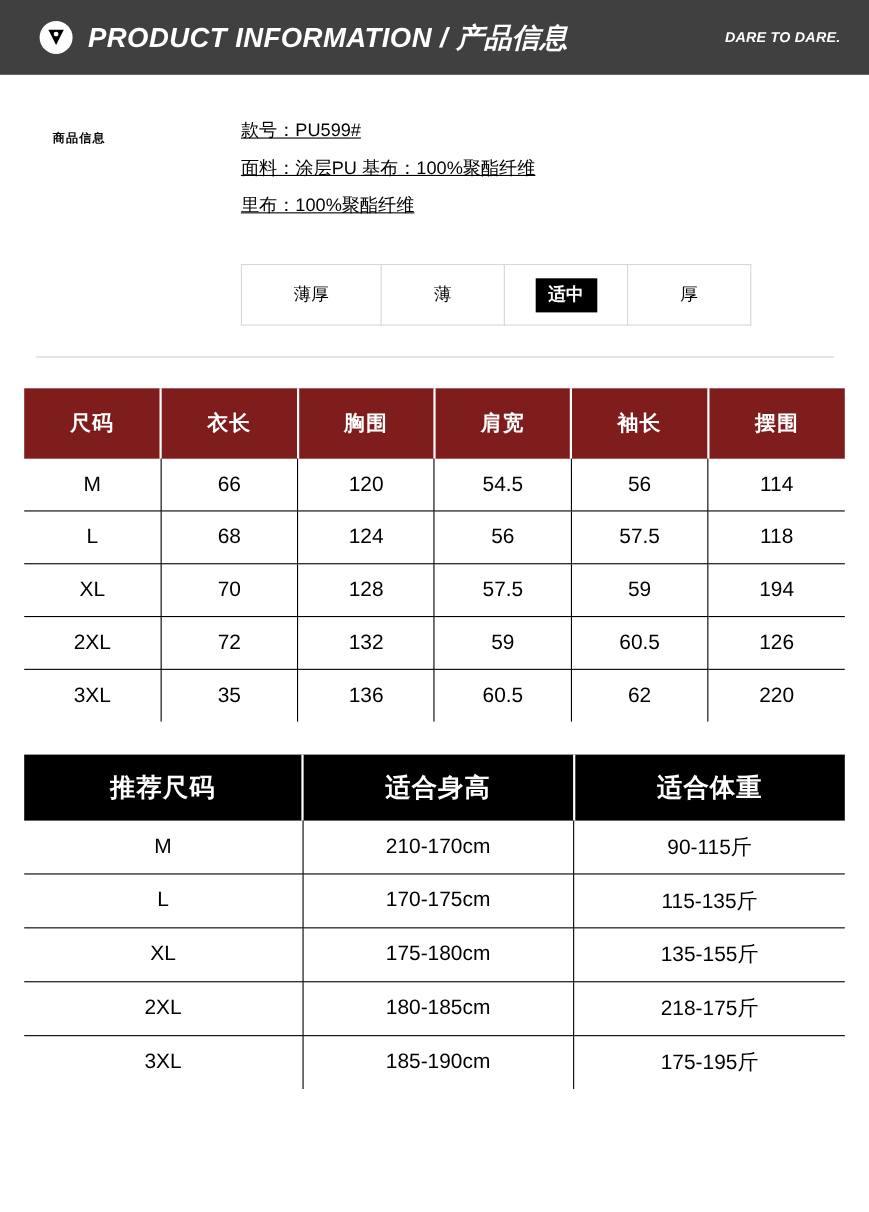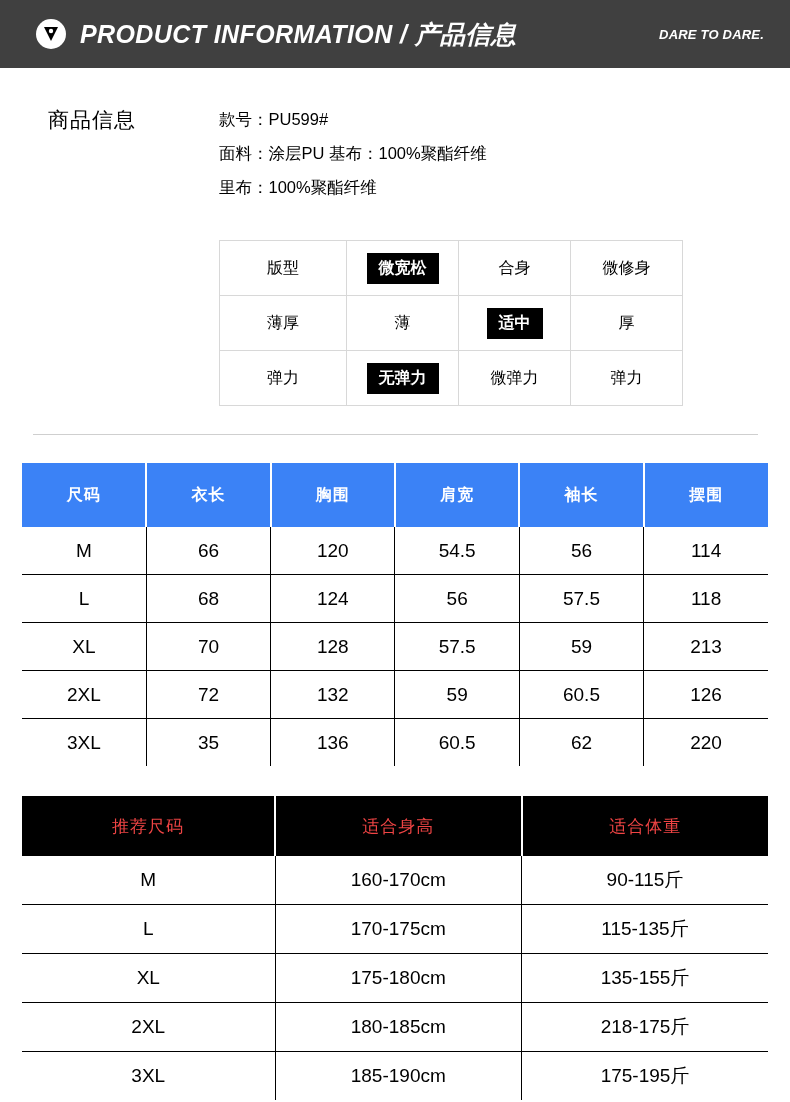--- a/index.html
+++ b/index.html
@@ -59,33 +59,33 @@
 
   
   .info-block {
     position: relative;
     margin-top: 34px;
     height: 120px;
   }
   .info-label {
     position: absolute;
     left: 48px;
-    top: 4px;
-    font-size: 21px;
-    font-weight: normal;
+    top: 16px;
+    font-size: 11px;
+    font-weight: bold;
     letter-spacing: 1px;
   }
   .info-lines {
     position: absolute;
     left: 219px;
     top: 0;
     font-size: 16.5px;
     line-height: 34px;
   }
-  .info-lines .line { white-space: nowrap; }
+  .info-lines .line { white-space: nowrap; text-decoration: underline; }
 
   
   .attr-wrap {
     margin: 18px 0 0 219px;
     width: 464px;
   }
   table.attr {
     border-collapse: collapse;
     width: 464px;
     table-layout: fixed;
@@ -118,23 +118,23 @@
   }
 
   
   .size-wrap { margin: 28px 22px 0 22px; }
   table.size {
     border-collapse: collapse;
     width: 746px;
     table-layout: fixed;
   }
   table.size th {
-    background: #3b82f6;
-    color: #ffffff;
-    font-size: 16px;
+    background: #7f1d1d;
+    color: #ffffff;
+    font-size: 19px;
     font-weight: bold;
     height: 62px;
     border-right: 2px solid #ffffff;
     letter-spacing: 1px;
   }
   table.size th:last-child { border-right: none; }
   table.size td {
     height: 45px;
     text-align: center;
     font-size: 19px;
@@ -145,23 +145,23 @@
   table.size tr:last-child td { border-bottom: none; }
 
   .size-wrap2 { margin: 30px 22px 0 22px; }
   table.rec {
     border-collapse: collapse;
     width: 746px;
     table-layout: fixed;
   }
   table.rec th {
     background: #000000;
-    color: #ef4444;
-    font-size: 17px;
-    font-weight: normal;
+    color: #ffffff;
+    font-size: 23px;
+    font-weight: bold;
     height: 58px;
     border-right: 2px solid #ffffff;
     letter-spacing: 1px;
   }
   table.rec th:last-child { border-right: none; }
   table.rec td {
     height: 46px;
     text-align: center;
     font-size: 19px;
     border-bottom: 1px solid #000000;
@@ -189,56 +189,32 @@
   <div class="info-lines">
     <div class="line">款号：PU599#</div>
     <div class="line">面料：涂层PU        基布：100%聚酯纤维</div>
     <div class="line">里布：100%聚酯纤维</div>
   </div>
 </div>
 
 <div class="attr-wrap">
   <table class="attr">
     <tbody>
-      <tr>
-        <td class="attr-head">版型</td>
-        <td>
-          <span class="opt on">微宽松</span>
-        </td>
-        <td>
-          <span class="opt">合身</span>
-        </td>
-        <td>
-          <span class="opt">微修身</span>
-        </td>
-      </tr>
       <tr>
         <td class="attr-head">薄厚</td>
         <td>
           <span class="opt">薄</span>
         </td>
         <td>
           <span class="opt on">适中</span>
         </td>
         <td>
           <span class="opt">厚</span>
         </td>
       </tr>
-      <tr>
-        <td class="attr-head">弹力</td>
-        <td>
-          <span class="opt on">无弹力</span>
-        </td>
-        <td>
-          <span class="opt">微弹力</span>
-        </td>
-        <td>
-          <span class="opt">弹力</span>
-        </td>
-      </tr>
     </tbody>
   </table>
 </div>
 
 <div class="divider"></div>
 
 <div class="size-wrap">
   <table class="size">
     <thead>
       <tr>
@@ -266,21 +242,21 @@
         <td>56</td>
         <td>57.5</td>
         <td>118</td>
       </tr>
       <tr>
         <td>XL</td>
         <td>70</td>
         <td>128</td>
         <td>57.5</td>
         <td>59</td>
-        <td>213</td>
+        <td>194</td>
       </tr>
       <tr>
         <td>2XL</td>
         <td>72</td>
         <td>132</td>
         <td>59</td>
         <td>60.5</td>
         <td>126</td>
       </tr>
       <tr>
@@ -300,21 +276,21 @@
     <thead>
       <tr>
         <th style="width:250px">推荐尺码</th>
         <th>适合身高</th>
         <th>适合体重</th>
       </tr>
     </thead>
     <tbody>
       <tr>
         <td>M</td>
-        <td>160-170cm</td>
+        <td>210-170cm</td>
         <td>90-115斤</td>
       </tr>
       <tr>
         <td>L</td>
         <td>170-175cm</td>
         <td>115-135斤</td>
       </tr>
       <tr>
         <td>XL</td>
         <td>175-180cm</td>

